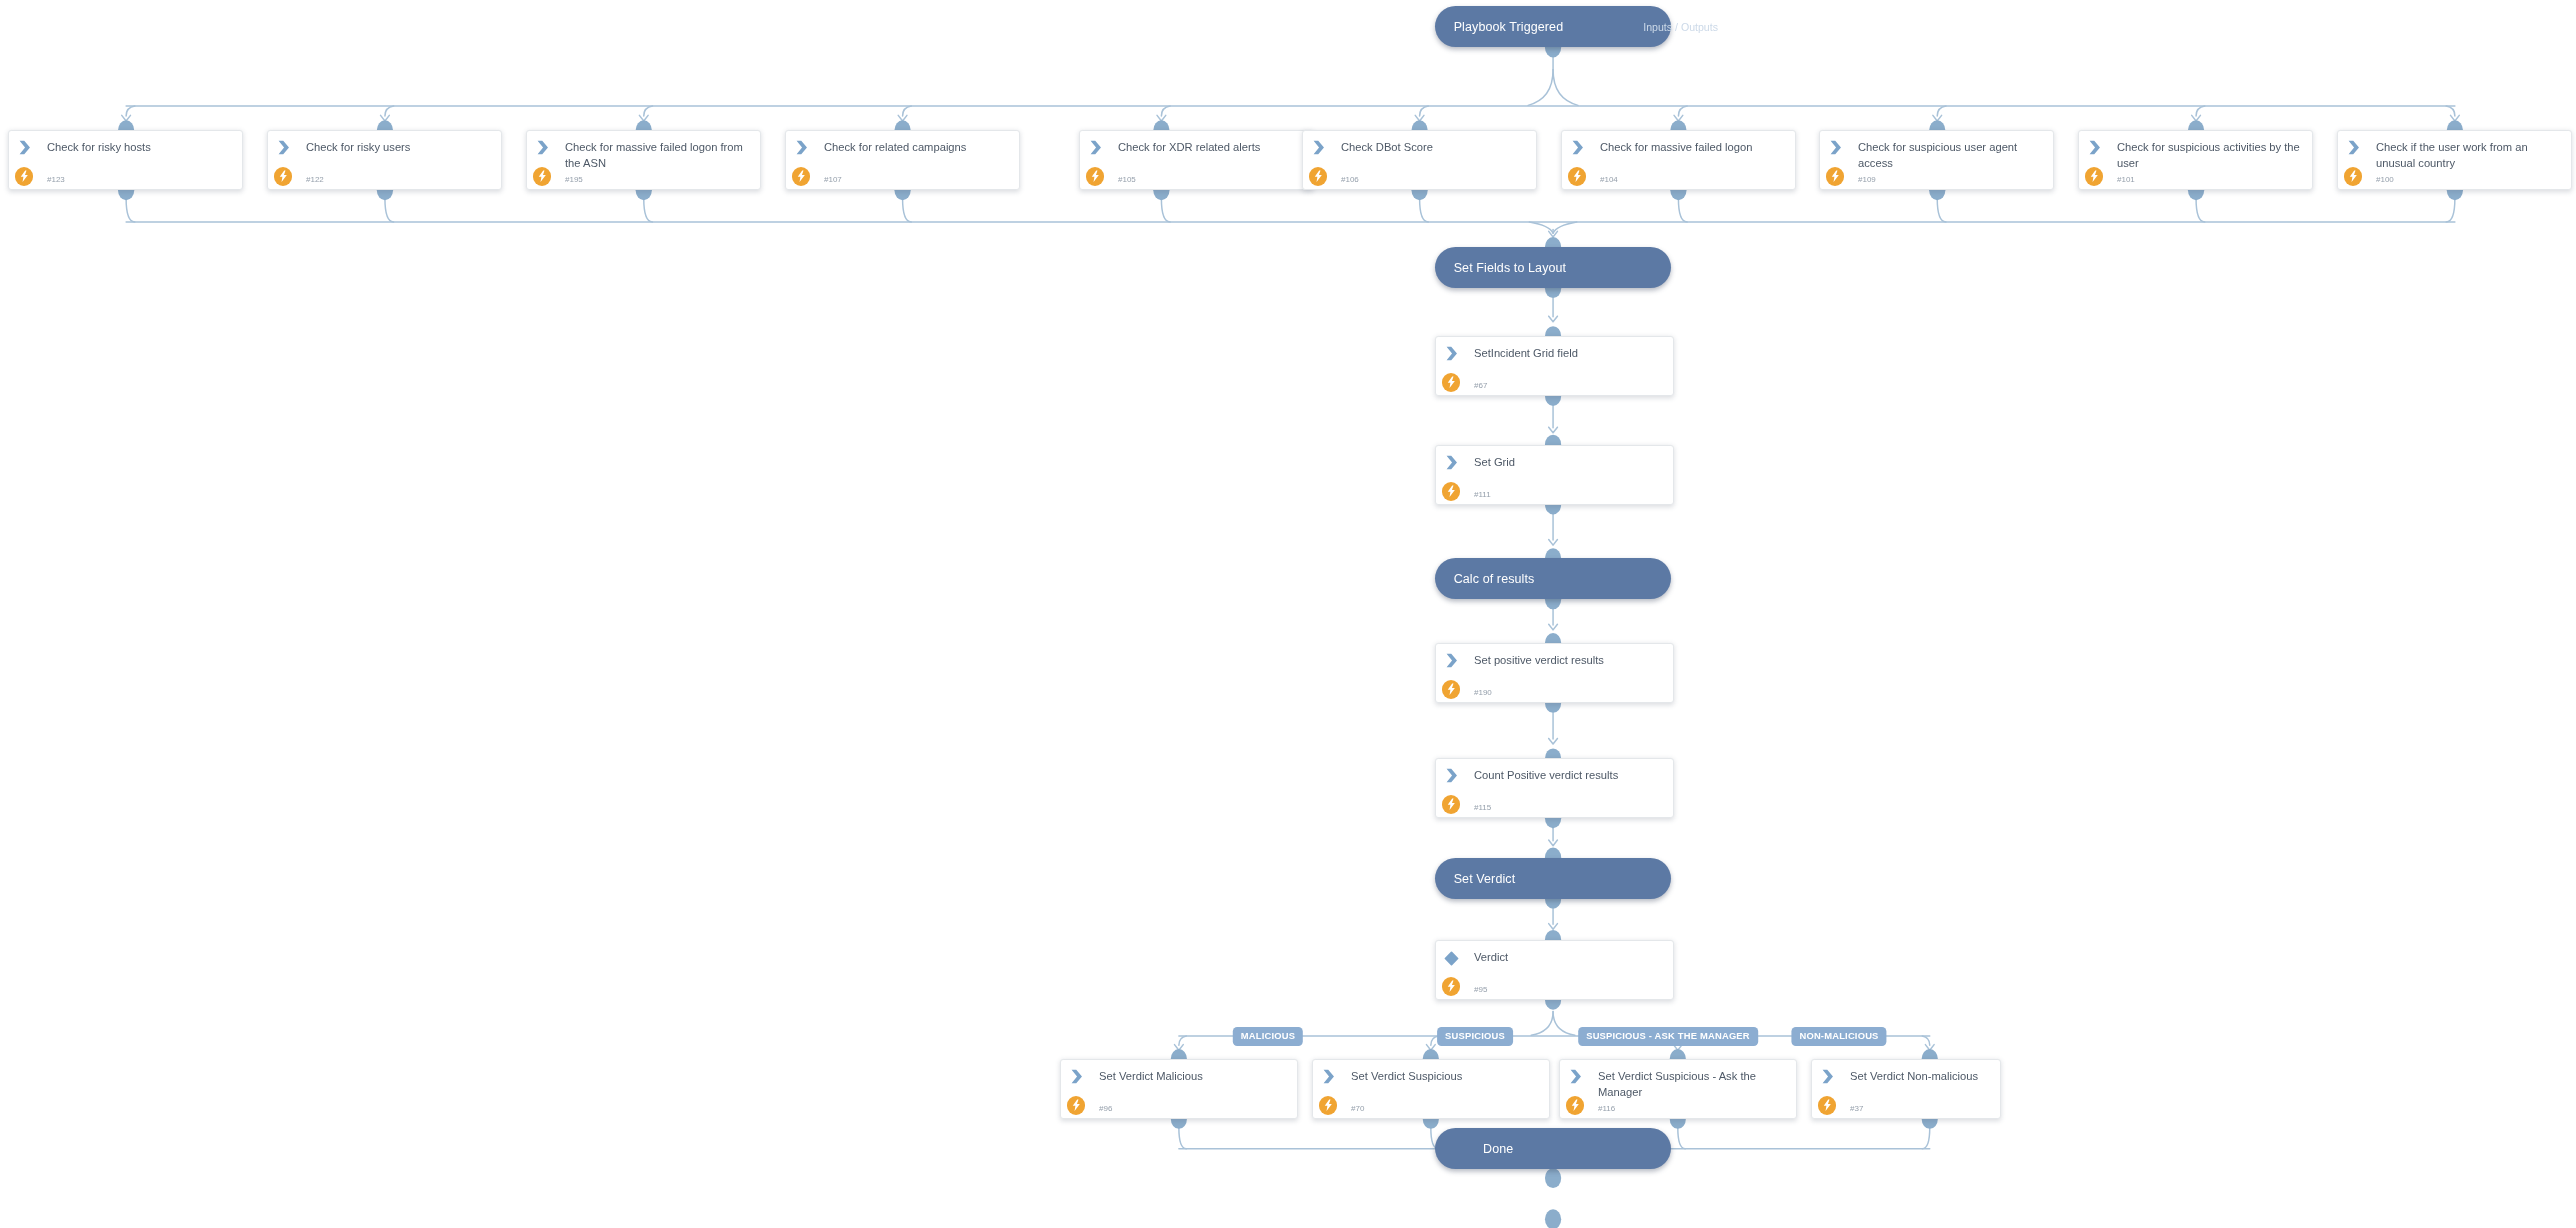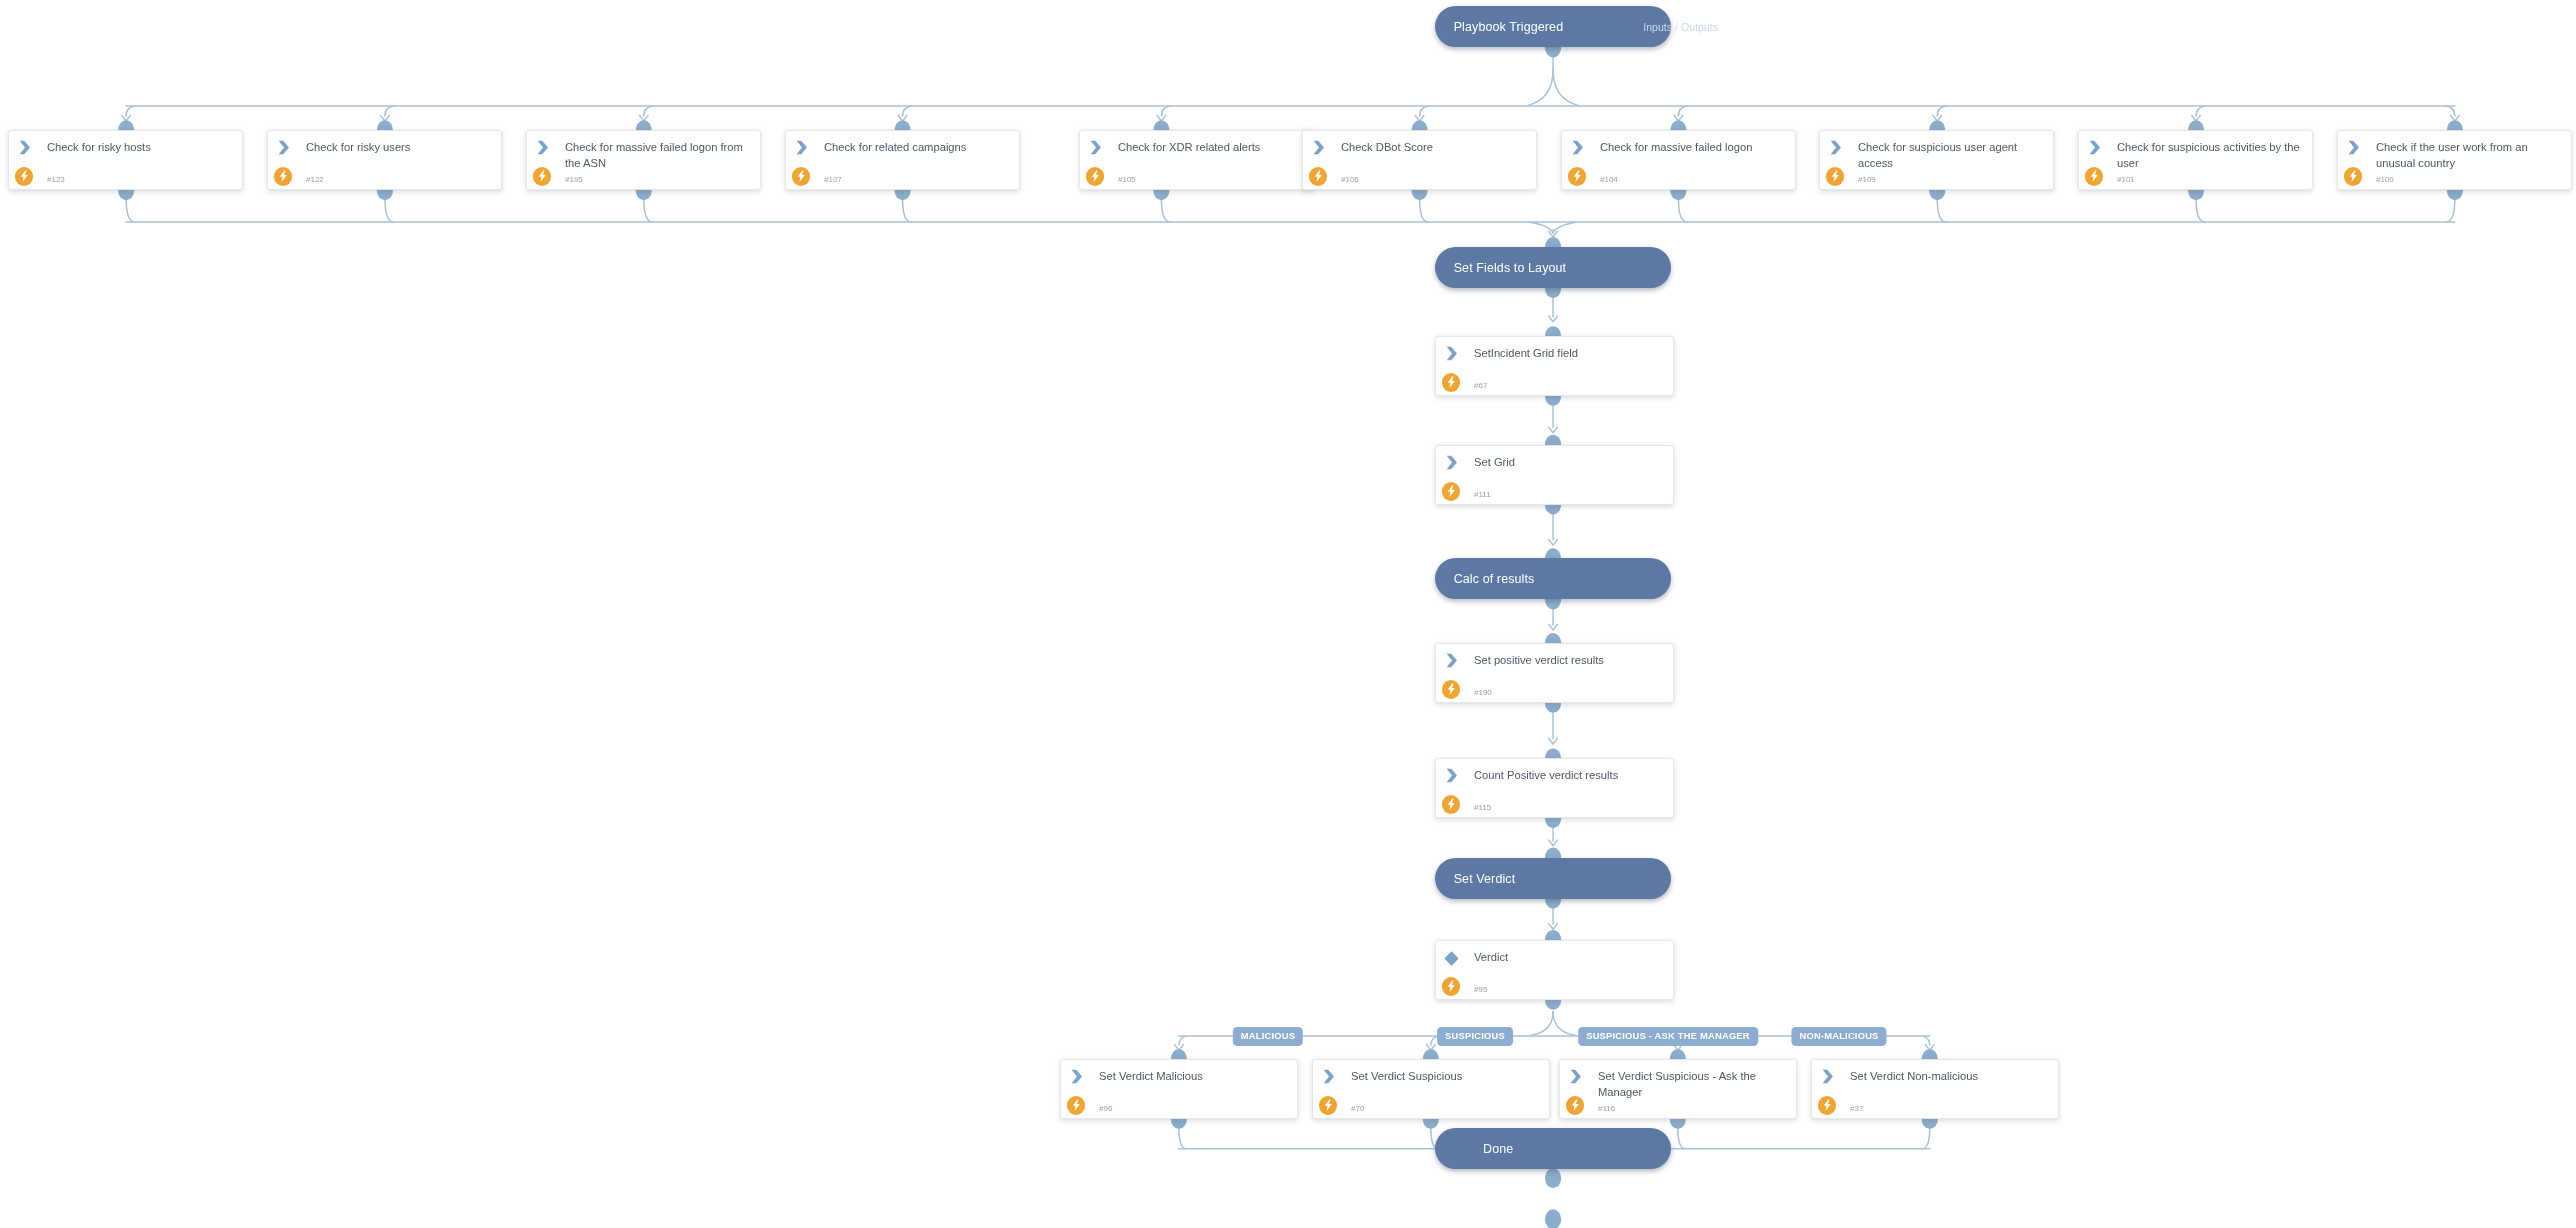--- a/index.html
+++ b/index.html
@@ -403,21 +403,21 @@
         <use href="#icon-chevron"></use>
       </svg></span>
   <div class="ctitle">Set Verdict Suspicious - Ask the Manager</div>
   <span class="badge">
       <svg width="10.6" height="12.5" viewBox="0 0 17 20">
         <use href="#icon-bolt"></use>
       </svg>
     </span>
   <div class="cid">#116</div>
 </div>
-<div class="card" style="left:1811px;top:1059px;width:248px;height:60px;">
+<div class="card" style="left:1811px;top:1059px;width:190px;height:60px;">
   <span class="cicon"><svg width="12.5" height="15" viewBox="0 0 20 24">
         <use href="#icon-chevron"></use>
       </svg></span>
   <div class="ctitle">Set Verdict Non-malicious</div>
   <span class="badge">
       <svg width="10.6" height="12.5" viewBox="0 0 17 20">
         <use href="#icon-bolt"></use>
       </svg>
     </span>
   <div class="cid">#37</div>

